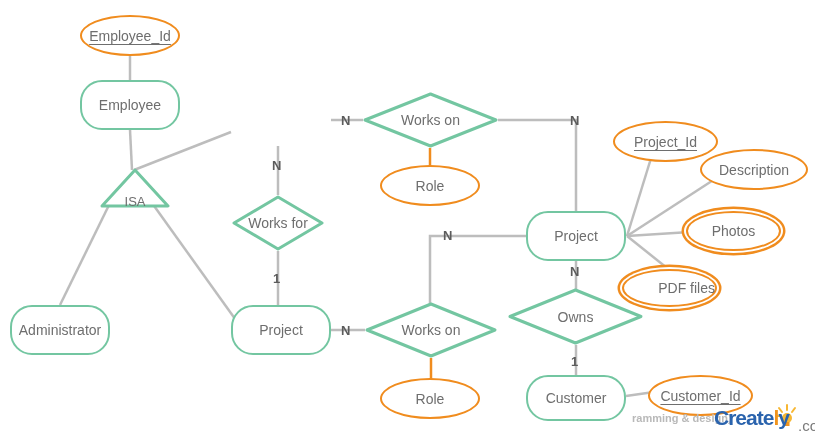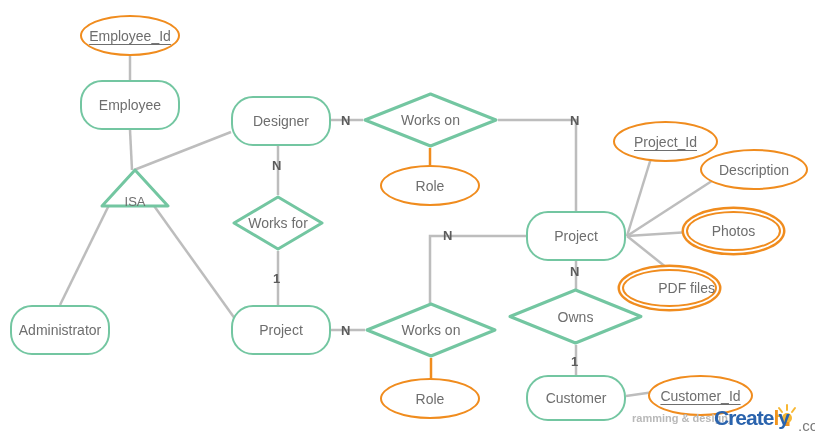--- a/index.html
+++ b/index.html
@@ -177,23 +177,20 @@
       <line stroke="#f08c1e" x1="431" y1="358" x2="431" y2="379"></line>
 
       <line x1="576" y1="345" x2="576" y2="375"></line>
 
       <line x1="626" y1="396" x2="654" y2="392"></line>
     </g>
   </svg>
 
   <div class="node entity" style="left:80px;top:80px;width:100px;height:50px;">
     <span>Employee</span>
-  </div>
-  <div class="node entity" style="left:231px;top:96px;width:100px;height:50px;">
-    <span>Designer</span>
   </div>
   <div class="node entity" style="left:10px;top:305px;width:100px;height:50px;">
     <span>Administrator</span>
   </div>
   <div class="node entity" style="left:231px;top:305px;width:100px;height:50px;">
     <span>Project</span>
   </div>
   <div class="node entity" style="left:526px;top:211px;width:100px;height:50px;">
     <span>Project</span>
   </div>

